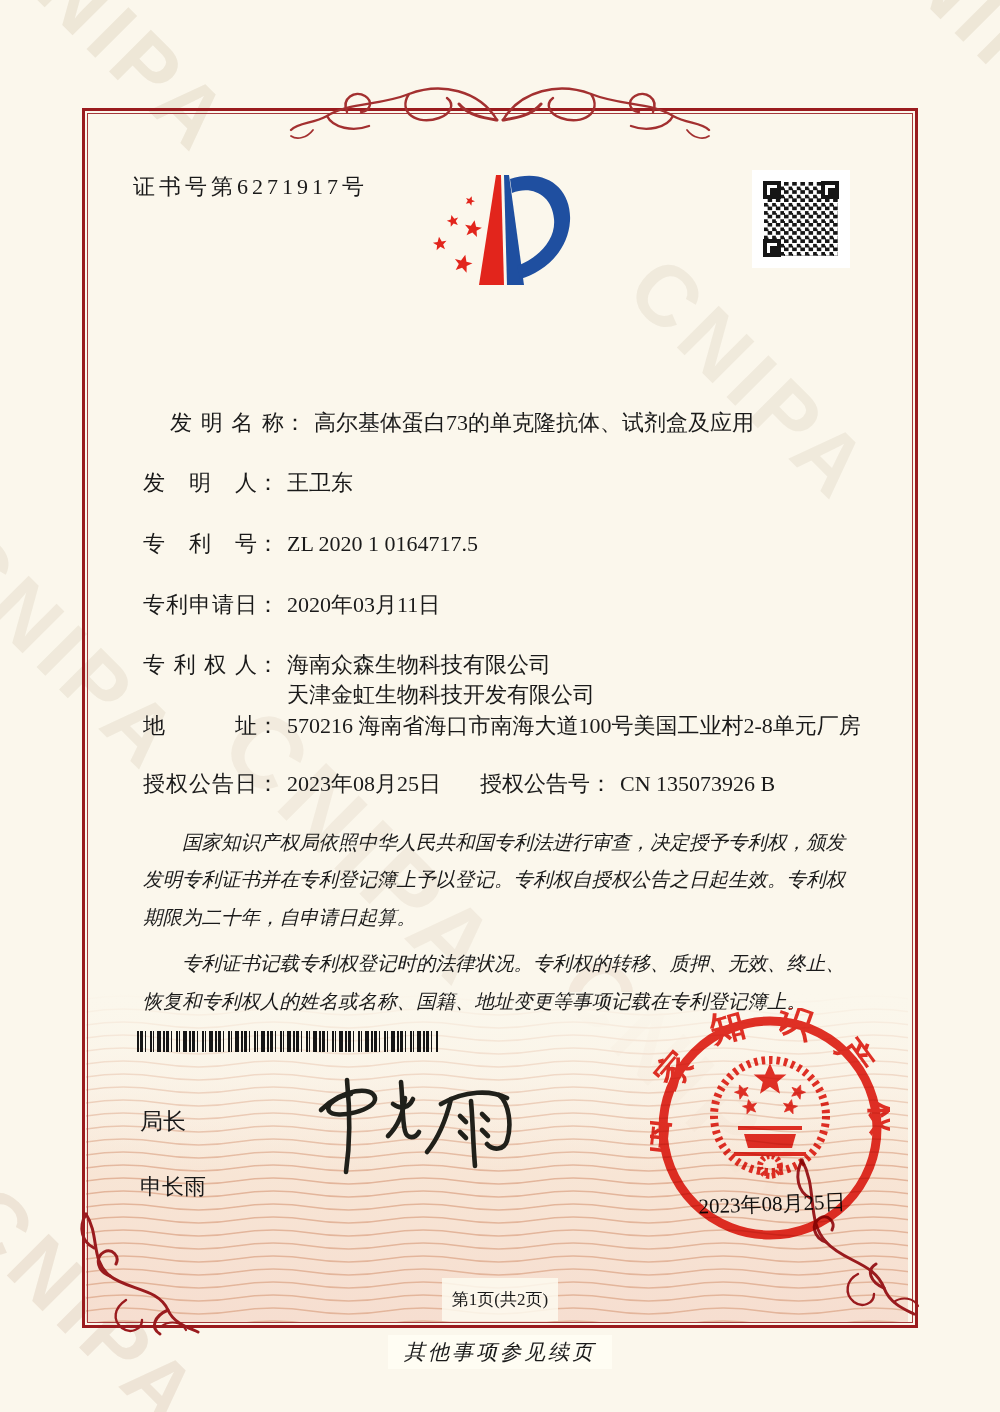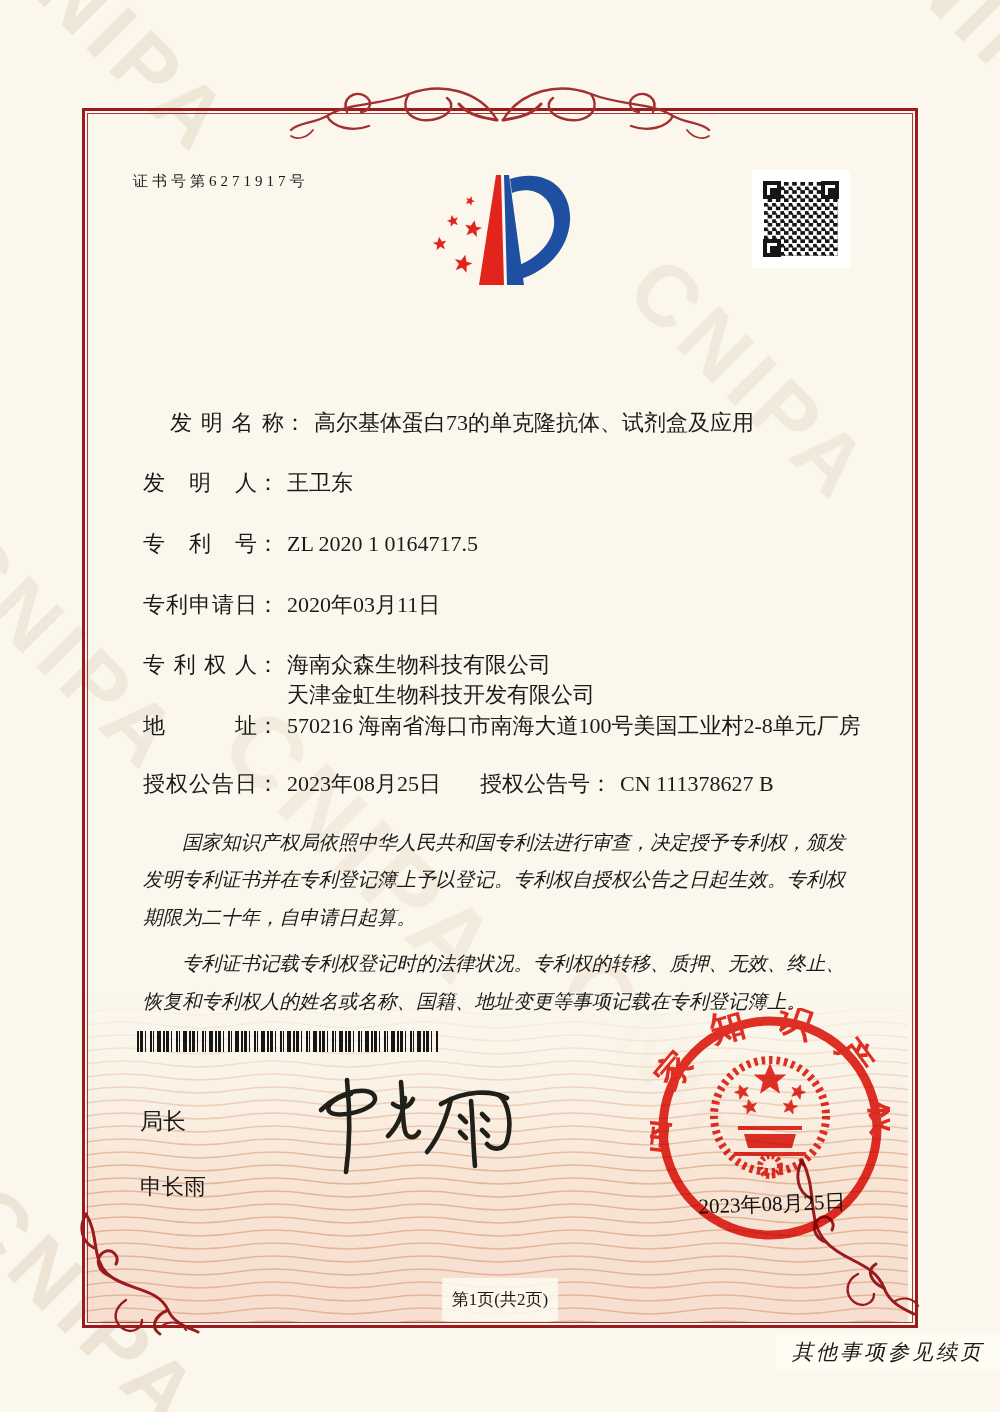--- a/index.html
+++ b/index.html
@@ -29,21 +29,21 @@
      background:linear-gradient(180deg,rgba(248,232,219,0) 0%,rgba(247,226,209,.85) 55%,#f6ded0 100%);}
   .wave-zone svg{position:absolute;left:0;top:0;}
   .wave-fade{position:absolute;left:0;top:0;width:100%;height:55%;
      background:linear-gradient(180deg,#fbf7ec 0%,rgba(251,247,236,0) 100%);}
   
   .orn{position:absolute;z-index:4;pointer-events:none;}
   .orn-top{left:283px;top:74px;}
   .orn-bl{left:66px;top:1208px;}
   .orn-br{left:782px;top:1150px;}
   
-  .certno{position:absolute;left:133px;top:172px;font-size:15px;letter-spacing:4px;z-index:5;}
+  .certno{position:absolute;left:133px;top:172px;font-size:22px;letter-spacing:4px;z-index:5;}
   .logo{position:absolute;left:420px;top:163px;z-index:5;}
   .qr-box{position:absolute;left:752px;top:170px;width:98px;height:98px;background:#fff;z-index:5;}
   .qr{position:absolute;left:12px;top:12px;width:74px;height:74px;
       background:
         repeating-conic-gradient(#161616 0 25%,transparent 0 50%);
       background-size:8.2px 8.2px;}
   .finder{position:absolute;width:18px;height:18px;background:#fff;border:4px solid #161616;box-sizing:border-box;}
   .finder::after{content:"";position:absolute;left:3px;top:3px;width:8px;height:8px;background:#161616;}
   .f-tl{left:-1px;top:-1px;} .f-tr{right:-1px;top:-1px;} .f-bl{left:-1px;bottom:-1px;}
   .title{position:absolute;left:0;right:0;top:293px;text-align:center;font-size:43px;
@@ -75,21 +75,21 @@
             font-family:"Liberation Sans","DejaVu Sans",sans-serif;}
   .signature{position:absolute;left:283px;top:1068px;z-index:5;}
   
   .seal{position:absolute;left:650px;top:1008px;z-index:6;opacity:.94;mix-blend-mode:multiply;}
   .seal-date{position:absolute;left:682px;top:1190px;width:180px;text-align:center;
              font-size:21px;color:#121212;z-index:7;transform:rotate(-2deg);
              mix-blend-mode:multiply;}
   
   .pageinfo{position:absolute;left:0;right:0;top:1288px;text-align:center;font-size:17px;z-index:5;}
   .pageinfo span{background:rgba(253,250,240,.85);padding:12px 10px;}
-  .continuation{position:absolute;left:0;right:0;top:1338px;text-align:right;z-index:5;
+  .continuation{position:absolute;left:0;right:0;top:1338px;text-align:center;z-index:5;
                 font-size:21px;font-style:italic;letter-spacing:3px;}
   .continuation span{background:#fffdf3;padding:5px 16px;}
 </style>
 </head>
 <body>
 
 <div class="page">
 
   <div class="wm wm1">CNIPA</div>
   <div class="wm wm2">CNIPA</div>
@@ -202,21 +202,21 @@
   <div class="row r5">
     <span class="lbl">专利权人</span><span class="colon">：</span><span class="val">海南众森生物科技有限公司
 天津金虹生物科技开发有限公司</span>
   </div>
   <div class="row r6">
     <span class="lbl">地址</span><span class="colon">：</span><span class="val">570216 海南省海口市南海大道100号美国工业村2-8单元厂房</span>
   </div>
   <div class="row r7">
     <span class="lbl">授权公告日</span><span class="colon">：</span><span class="val">2023年08月25日</span>
     <span class="pair2">
-      <span class="lbl2">授权公告号</span><span class="colon">：</span><span class="val">CN 111378627 B</span>
+      <span class="lbl2">授权公告号</span><span class="colon">：</span><span class="val">CN 135073926 B</span>
     </span>
   </div>
 
   <div class="legal">
     <p>国家知识产权局依照中华人民共和国专利法进行审查，决定授予专利权，颁发发明专利证书并在专利登记簿上予以登记。专利权自授权公告之日起生效。专利权期限为二十年，自申请日起算。</p>
     <p>专利证书记载专利权登记时的法律状况。专利权的转移、质押、无效、终止、恢复和专利权人的姓名或名称、国籍、地址变更等事项记载在专利登记簿上。</p>
   </div>
 
   <div class="barcode"></div>
 

